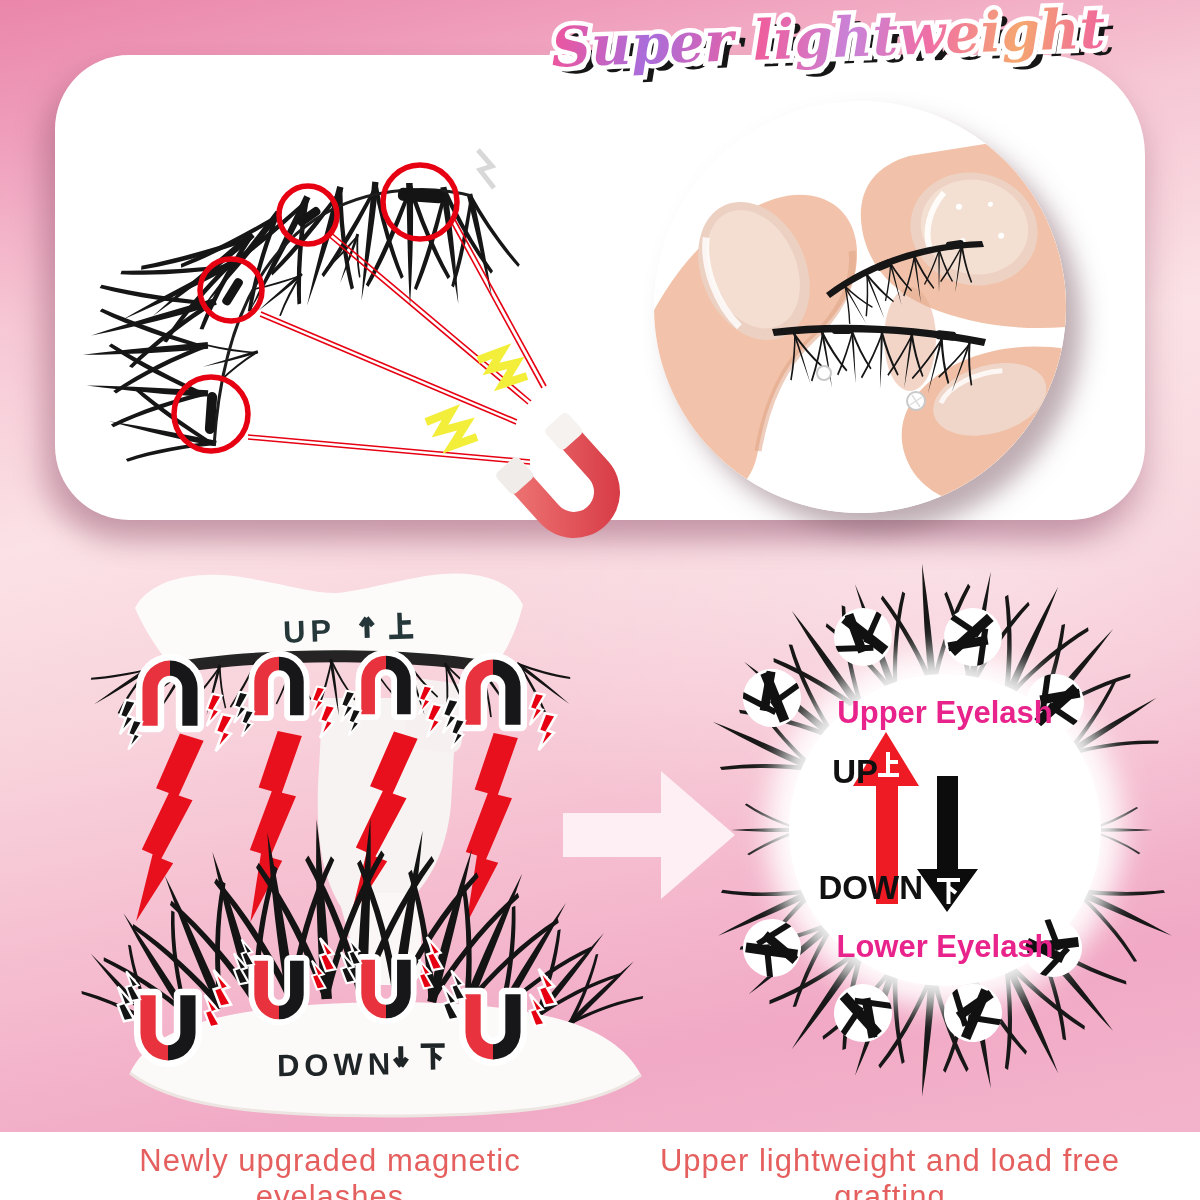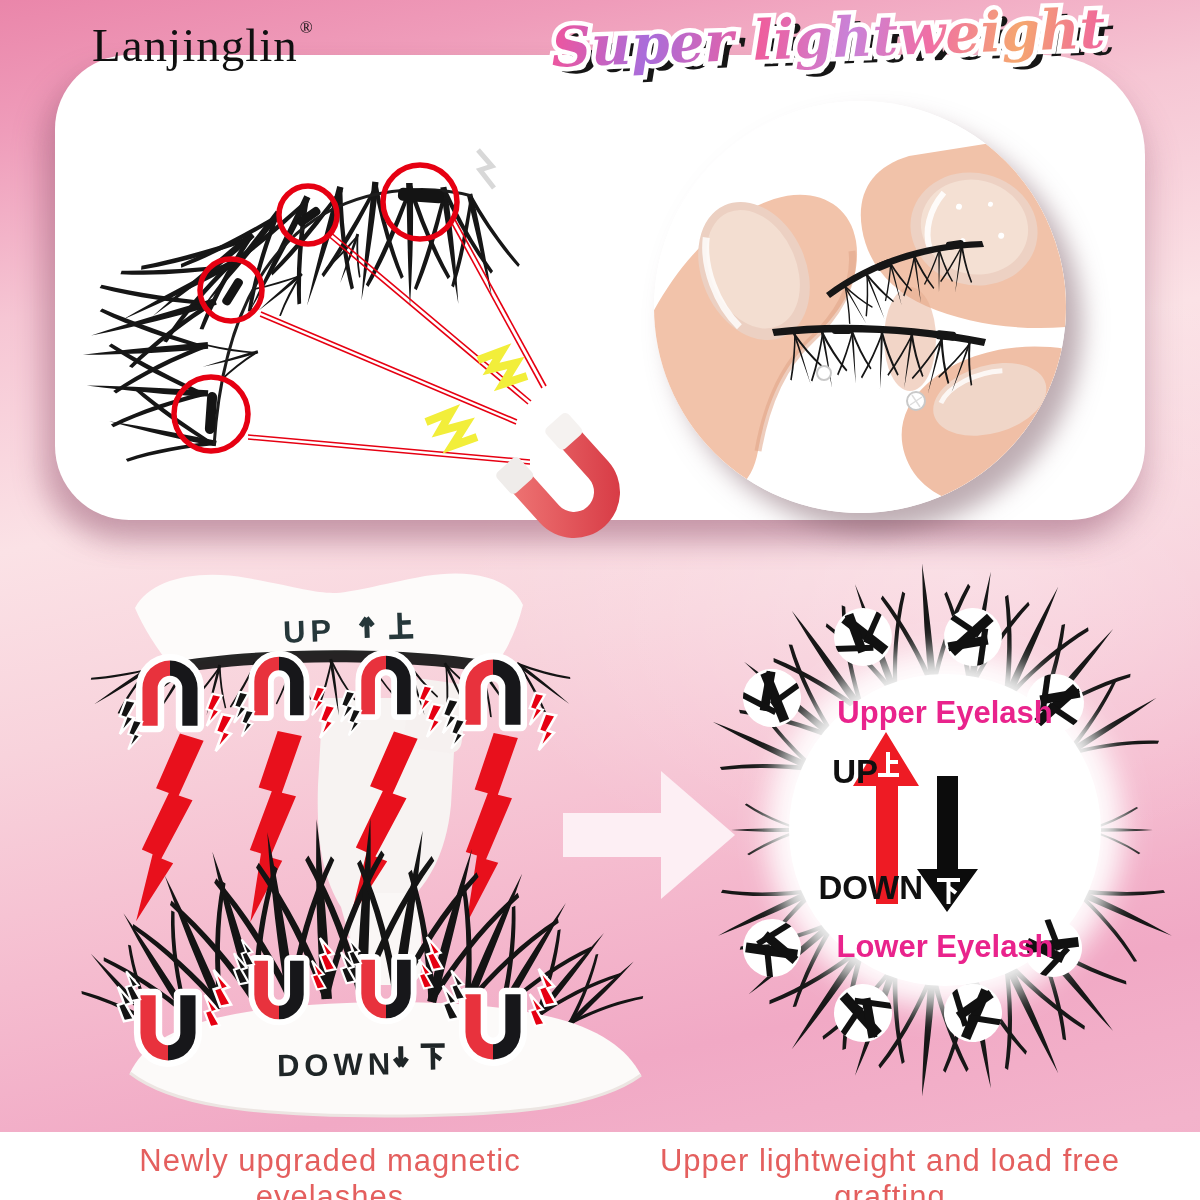--- a/index.html
+++ b/index.html
@@ -31,21 +31,20 @@
 </style>
 </head>
 <body>
 
 <div class="stage">
 
   <div class="caption-band"></div>
 
   <div class="top-panel"></div>
 
-  <div class="logo"><span>Lanjinglin</span><sup>®</sup></div>
 
   <div class="headline">
     <span class="outline">Super lightweight</span>
     <span class="fill">Super lightweight</span>
   </div>
 
   <svg class="abs" style="left:58px;top:92px;" width="620" height="535" viewBox="0 0 620 535">
     <defs>
       <g id="tuft">
         <path d="M-2,0 C-3,-30 -2,-62 0,-95 C2,-62 2,-30 3,0 Z"></path>

